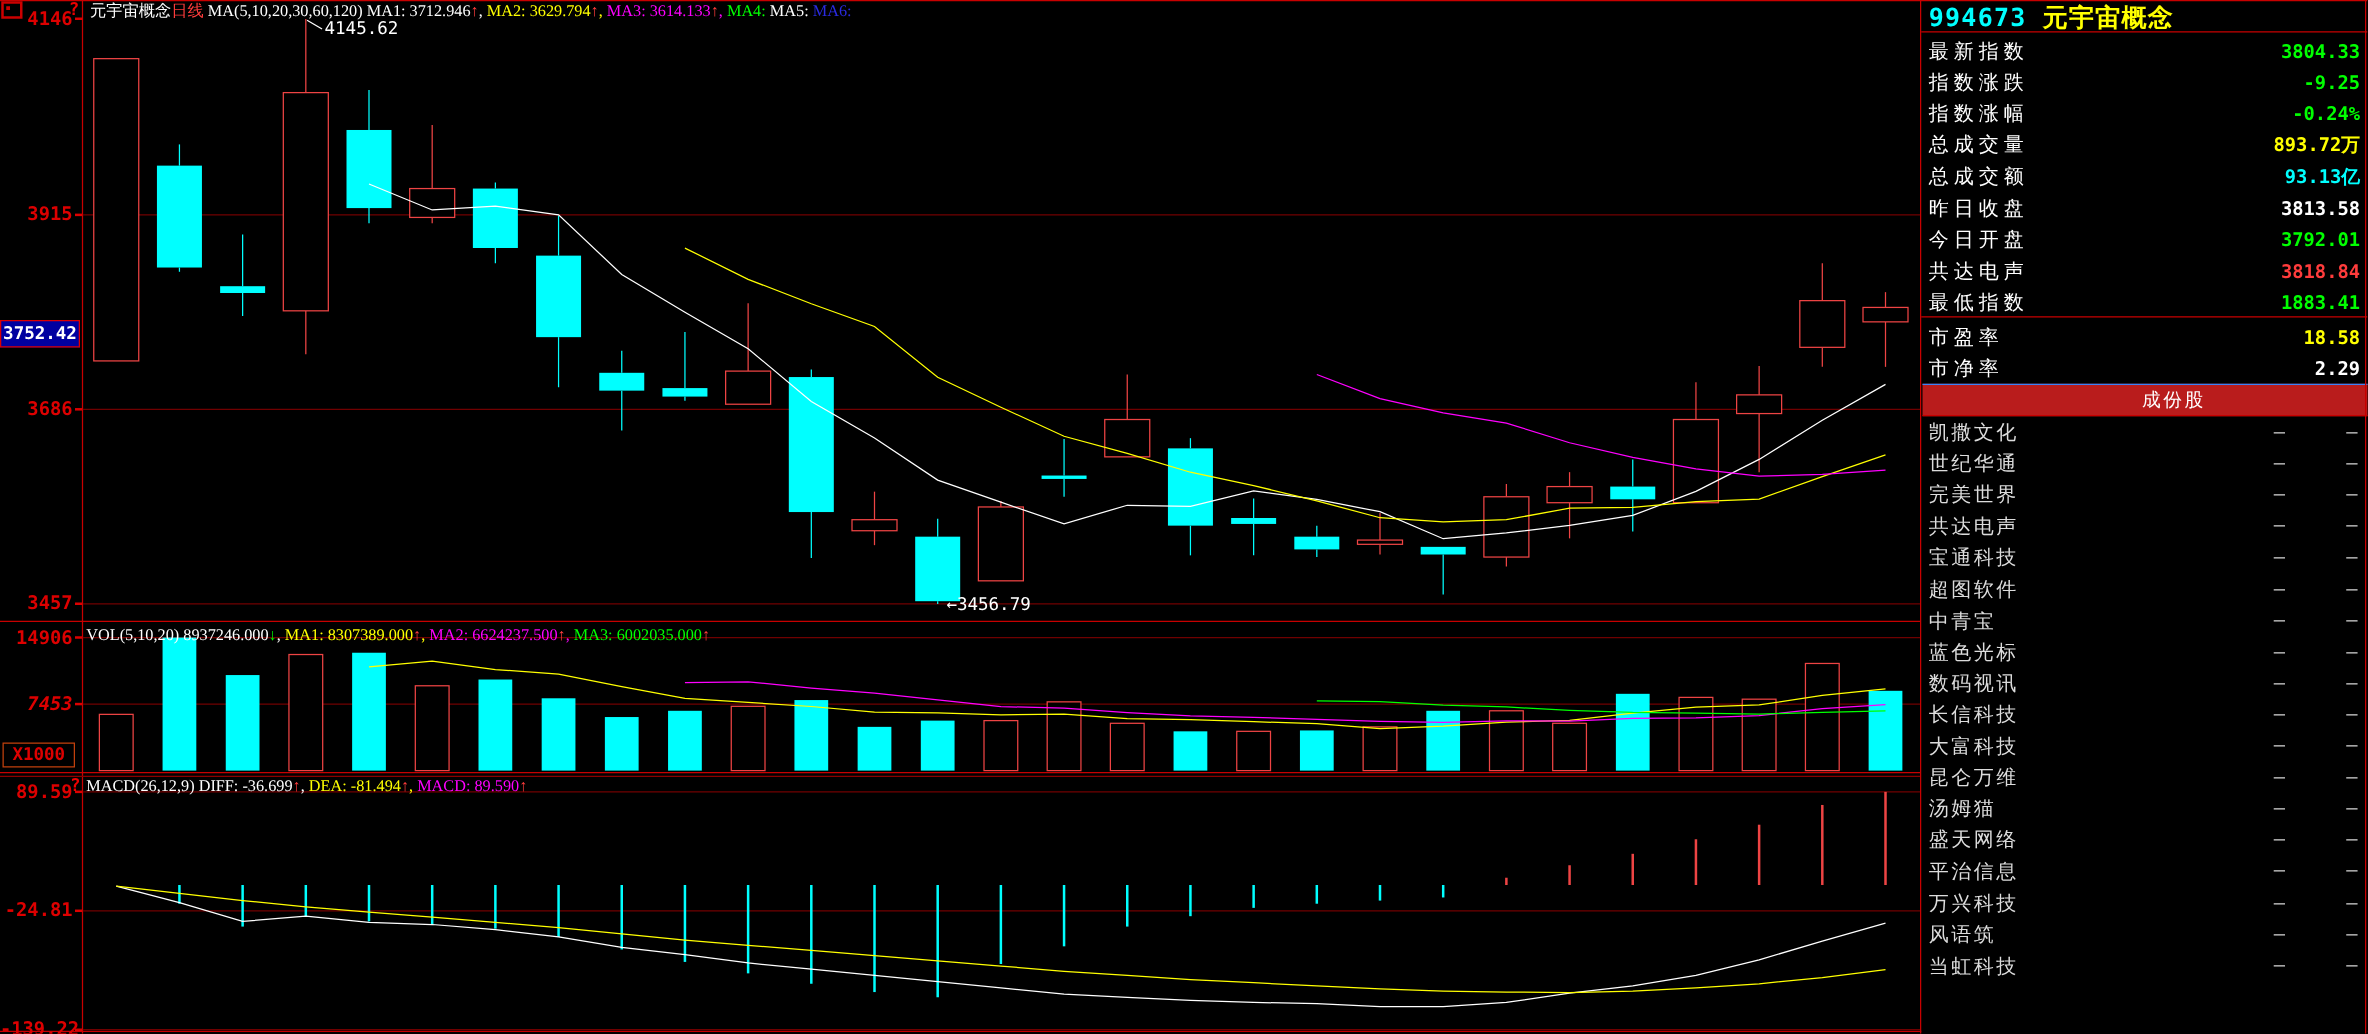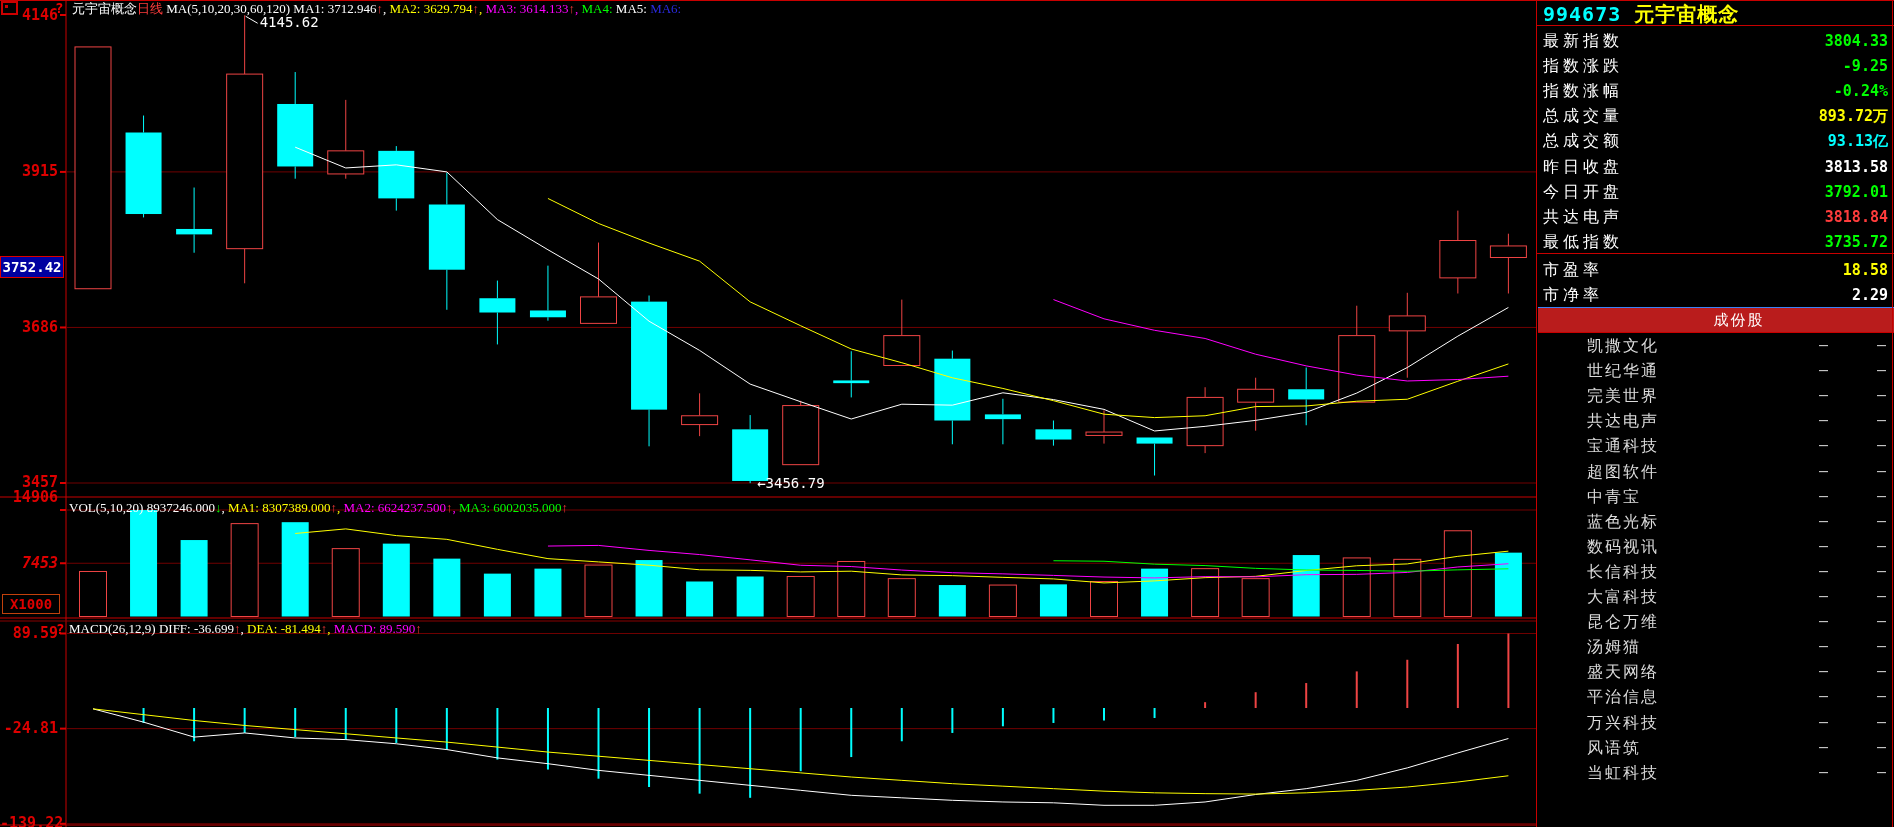--- a/index.html
+++ b/index.html
@@ -21,21 +21,21 @@
   .statrow .val{position:absolute;right:2px;top:3px;font-size:15px;font-weight:bold;}
   #constituents-header{left:1538px;top:307px;width:402px;height:24px;background:#b91c1c;
       border-top:1px solid #3b82f6;border-bottom:1px solid #c80000;}
   #constituents-header .t{position:absolute;left:0;right:0;text-align:center;top:3px;color:#fff;
       font-size:15px;letter-spacing:2px;font-family:"DejaVu Sans","Liberation Sans",sans-serif;}
   #overlay-btn{position:absolute;right:3px;top:2px;width:22px;height:19px;border:1px solid #ee1111;
       color:#fff;font-size:14px;text-align:center;line-height:19px;
       font-family:"DejaVu Sans","Liberation Sans",sans-serif;}
   .stockrow{left:4px;width:349px;height:25px;}
   .stockrow .nm{position:absolute;left:2px;top:2px;color:#dcdcdc;font-size:16px;letter-spacing:2px;
-      font-family:Liberation Sans, sans-serif;white-space:nowrap;margin-left:44px;}
+      font-family:Liberation Sans, sans-serif;white-space:nowrap;}
   .stockrow .d1{position:absolute;right:62px;top:2px;color:#c8c8c8;font-size:15px;}
   .stockrow .d2{position:absolute;right:4px;top:2px;color:#c8c8c8;font-size:15px;}
   
   #lastprice{left:0;top:256px;width:62px;background:#0000a0;border:1px solid #dd0000;
      color:#fff;font-size:14px;font-weight:bold;text-align:center;padding:2px 0;}
   #x1000box{left:2px;top:594px;width:56px;border:1px solid #c2410c;color:#dd0000;
      font-size:14px;font-weight:bold;text-align:center;padding:1px 0;}
   .qmark{color:#ee0000;font-weight:bold;font-size:14px;}
   #appicon{left:1px;top:1px;width:13px;height:10px;border:2px solid #cc0000;}
   #appicon:after{content:"";position:absolute;left:2px;top:2px;width:3px;height:3px;background:#cc0000;}
@@ -269,21 +269,21 @@
       <div class="abs statrow" style="top: 179.6px;">
         <span class="lab">今日开盘</span>
                <span class="val g">3792.01</span>
       </div>
       <div class="abs statrow" style="top: 204.7px;">
         <span class="lab">共达电声</span>
                <span class="val r">3818.84</span>
       </div>
       <div class="abs statrow" style="top: 229.8px;">
         <span class="lab">最低指数</span>
-               <span class="val g">3735.72</span>
+               <span class="val g">1883.41</span>
       </div>
     </div>
   <div class="abs hline" style="left:0;top:253px;width:357px"></div>
   <div id="ratios">
       <div class="abs statrow" style="top: 258px;">
         <span class="lab">市盈率</span>
                <span class="val y">18.58</span>
       </div>
       <div class="abs statrow" style="top: 283.1px;">
         <span class="lab">市净率</span>
@@ -389,17 +389,17 @@
   </div>
 
 <div class="abs vline" style="left:1536px"></div>
 <div class="abs vline" style="left:1892px"></div>
 <div class="abs hline" style="left:0;top:0;width:1894px"></div>
 
 <div class="abs axis" style="left: 0px; top: 8px;">4146</div>
 <div class="abs axis" style="left: 0px; top: 164px;">3915</div>
 <div class="abs axis" style="left: 0px; top: 320px;">3686</div>
 <div class="abs axis" style="left: 0px; top: 475px;">3457</div>
-<div class="abs axis" style="left: 0px; top: 490px; text-align: right;">14906</div>
+<div class="abs axis" style="left: 0px; top: 503px; text-align: right;">14906</div>
 <div class="abs axis" style="left: 0px; top: 556px; font-style: italic;">7453</div>
 <div class="abs axis" style="left: 0px; top: 626px;">89.59</div>
 <div class="abs axis" style="left: 0px; top: 721px;">-24.81</div>
 <div class="abs axis" style="left: 0px; top: 816px;">-139.22</div>
 
 </body></html>

